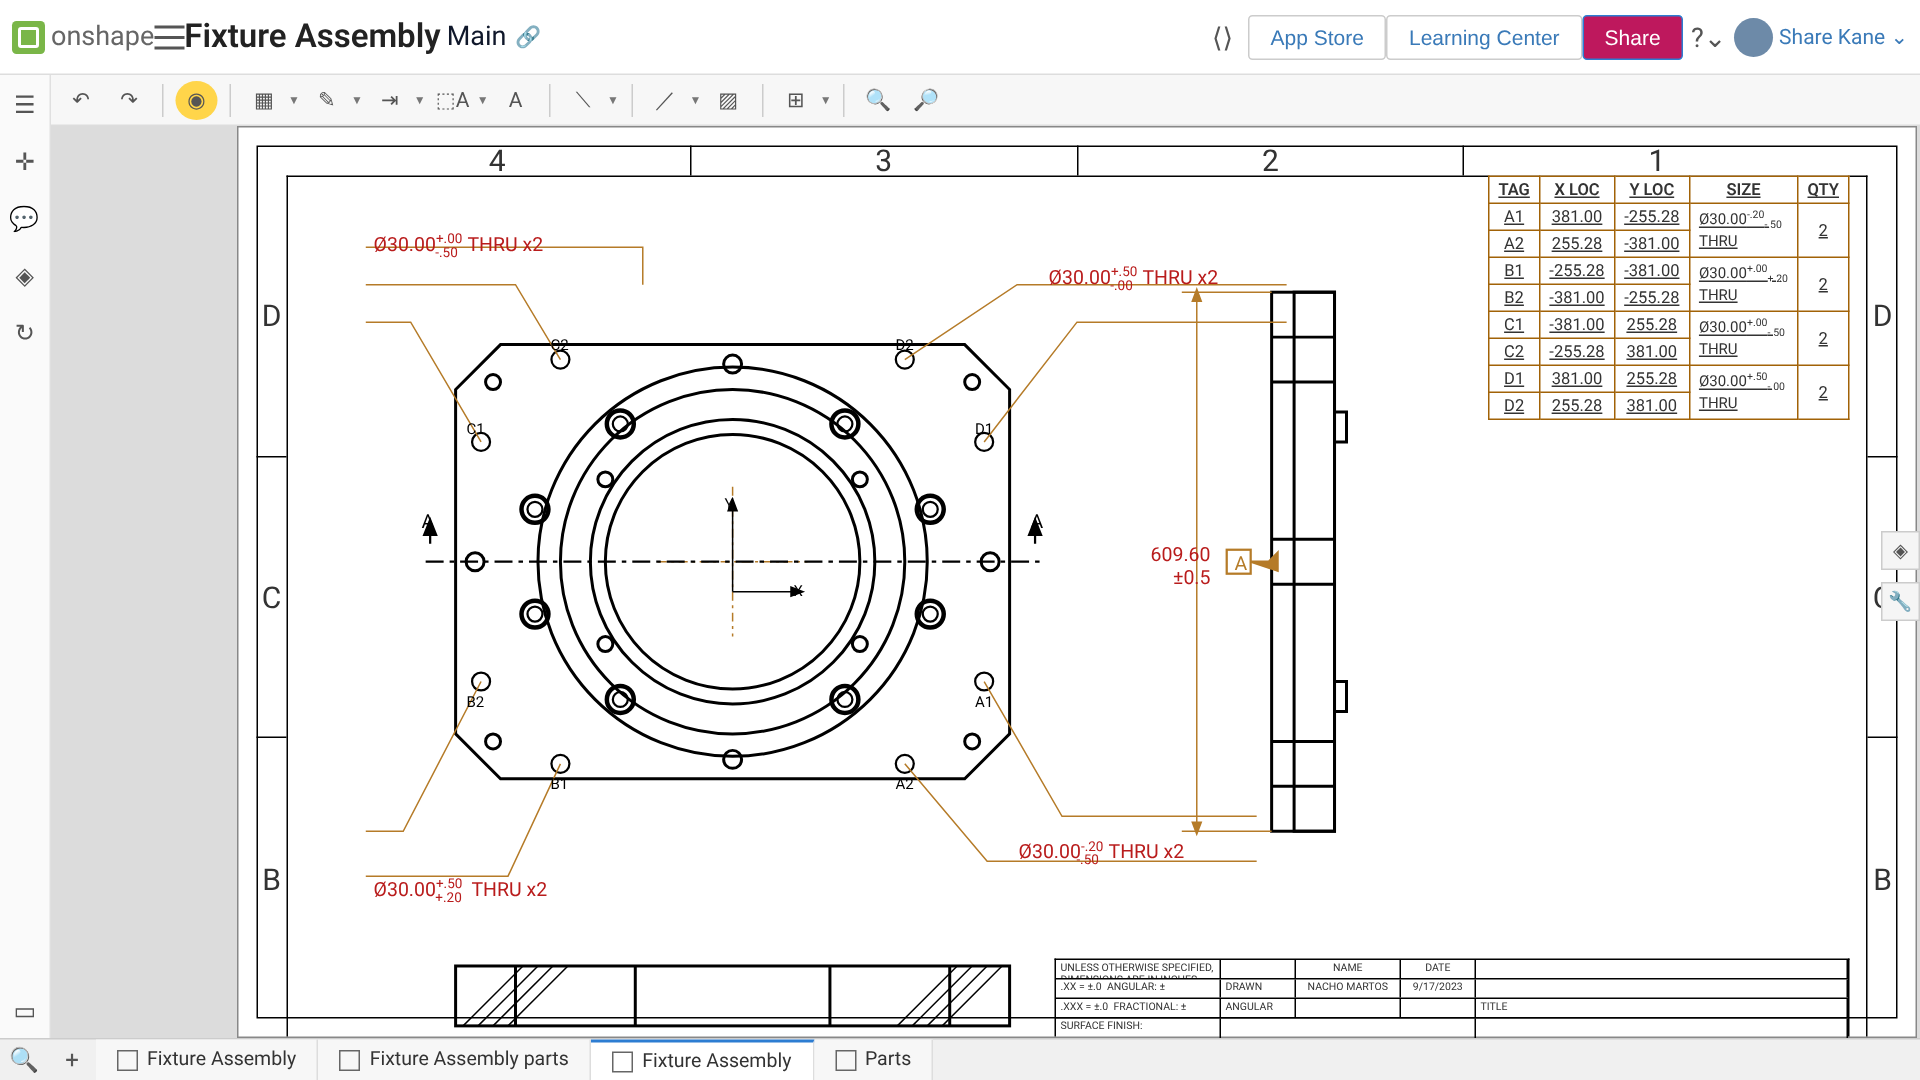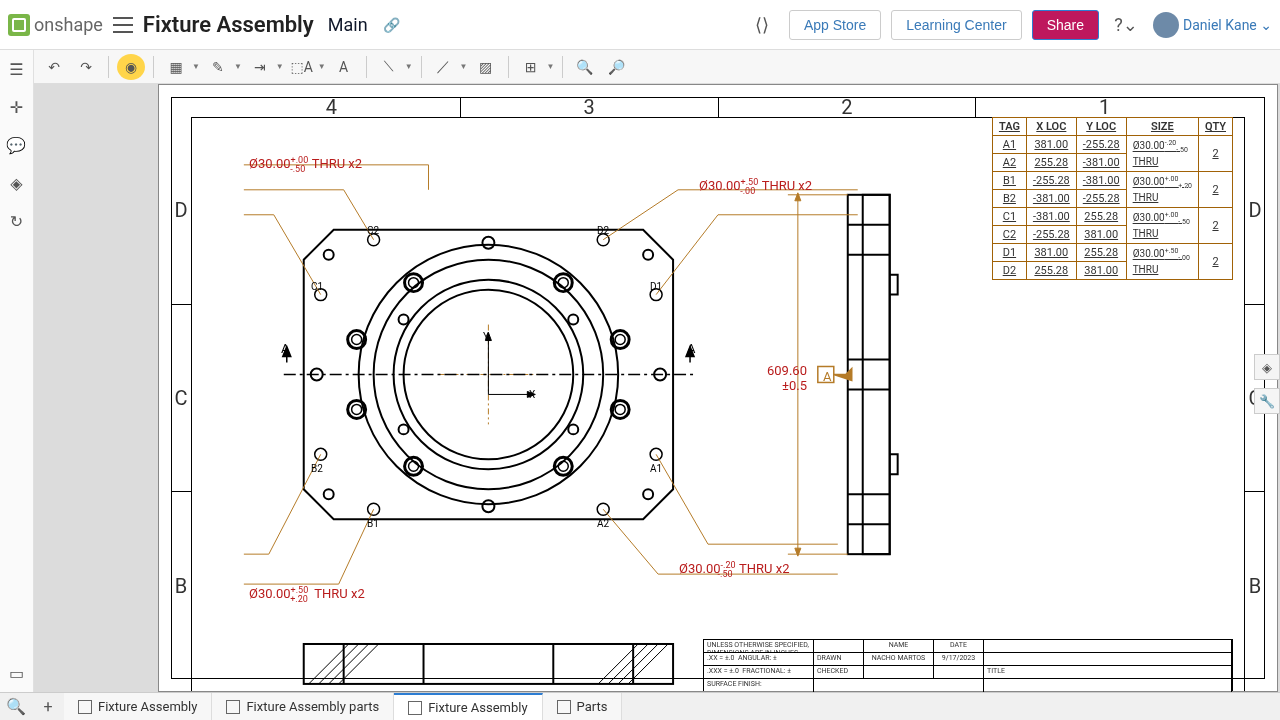--- a/index.html
+++ b/index.html
@@ -1,19 +1,19 @@
 <!DOCTYPE html>
 <html><head>
 <meta charset="utf-8">
 <style>
 * { box-sizing: border-box; margin: 0; padding: 0; }
 body { font-family: -apple-system, BlinkMacSystemFont, "Segoe UI", Roboto, sans-serif; font-size: 13px; color: #333; background: #fff; width: 1280px; height: 720px; overflow: hidden; position: relative; }
 
 
-.header { height: 50px; background: #fff; border-bottom: 1px solid #ddd; display: flex; align-items: center; padding: 0 8px; gap: 10px; }
+.header { height: 50px; background: #fff; border-bottom: 1px solid #ddd; display: flex; align-items: center; padding: 0 8px; }
 .logo { display: flex; align-items: center; gap: 4px; color: #555; }
 .logo-icon { width: 22px; height: 22px; background: #7ab648; border-radius: 3px; position: relative; }
 .logo-icon::after { content: ""; position: absolute; inset: 4px; border: 2px solid #fff; border-radius: 2px; }
 .logo-text { font-size: 18px; color: #666; }
 .menu-btn { width: 20px; height: 16px; display: flex; flex-direction: column; justify-content: space-between; cursor: pointer; }
 .menu-btn span { height: 2px; background: #555; }
 .doc-title { font-size: 22px; font-weight: 600; color: #222; }
 .branch-name { font-size: 18px; color: #0f172a; margin-left: 4px; }
 .link-icon { color: #888; font-size: 14px; margin-left: 6px; cursor: pointer; }
 .spacer { flex: 1; }
@@ -108,21 +108,21 @@
   <span class="branch-name">Main</span>
   <span class="link-icon">🔗</span>
   <div class="spacer"></div>
   <div class="hdr-icon">⟨⟩</div>
   <button class="hdr-btn">App Store</button>
   <button class="hdr-btn">Learning Center</button>
   <button class="hdr-btn share-btn">Share</button>
   <div class="hdr-icon">?⌄</div>
   <div class="user">
     <span class="avatar"></span>
-    <span>Daniel Kane</span>&nbsp;⌄
+    <span>Share Kane</span>&nbsp;⌄
   </div>
 </div>
 
 <div class="left-rail">
   <div class="rail-icon">☰</div>
   <div class="rail-icon">✛</div>
   <div class="rail-icon">💬</div>
   <div class="rail-icon">◈</div>
   <div class="rail-icon">↻</div>
   <div class="rail-icon rail-bottom">▭</div>
@@ -425,21 +425,21 @@
       </div>
       <div class="tb-row">
         <div class="tb-cell" style="width:110px"><span>.XX = ±.0</span>&nbsp;&nbsp;<span>ANGULAR: ±</span></div>
         <div class="tb-cell" style="width:50px">DRAWN</div>
         <div class="tb-cell" style="width:70px;text-align:center">NACHO MARTOS</div>
         <div class="tb-cell" style="width:50px;text-align:center">9/17/2023</div>
         <div class="tb-cell" style="flex:1"></div>
       </div>
       <div class="tb-row">
         <div class="tb-cell" style="width:110px"><span>.XXX = ±.0</span>&nbsp;&nbsp;<span>FRACTIONAL: ±</span></div>
-        <div class="tb-cell" style="width:50px">CHECKED</div>
+        <div class="tb-cell" style="width:50px">ANGULAR</div>
         <div class="tb-cell" style="width:70px"></div>
         <div class="tb-cell" style="width:50px"></div>
         <div class="tb-cell" style="flex:1">TITLE</div>
       </div>
       <div class="tb-row">
         <div class="tb-cell" style="width:110px">SURFACE FINISH:</div>
         <div class="tb-cell" style="width:170px"></div>
         <div class="tb-cell" style="flex:1"></div>
       </div>
     </div>

